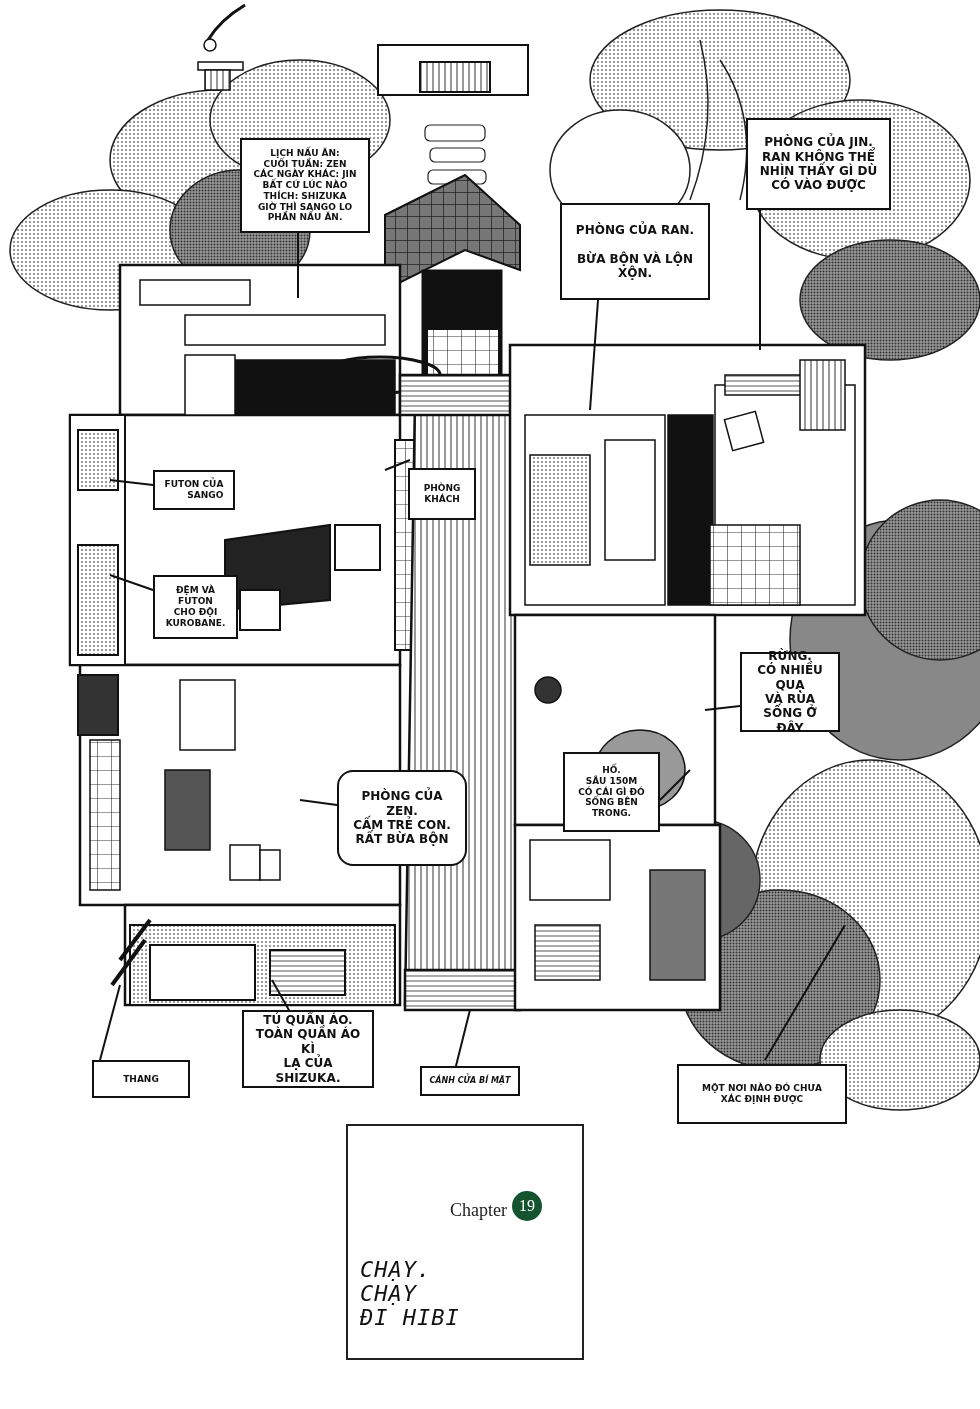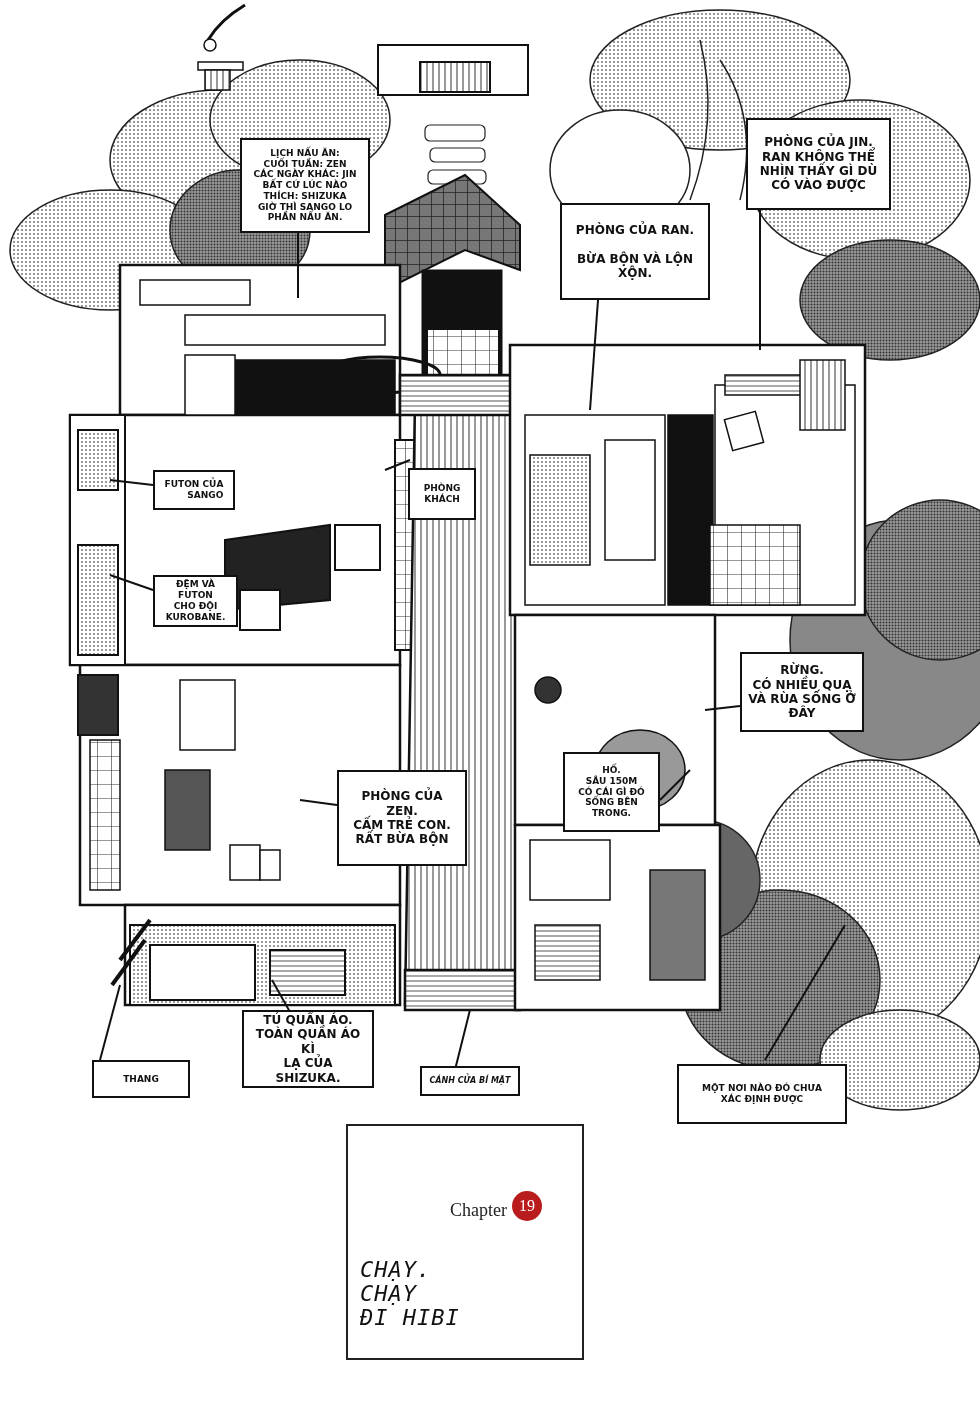--- a/index.html
+++ b/index.html
@@ -8,21 +8,21 @@
   .art{position:absolute;left:0;top:0;width:980px;height:1409px;}
   .bubble{position:absolute;background:#fff;border:2.5px solid #111;box-sizing:border-box;
     display:flex;align-items:center;justify-content:center;text-align:center;
     font-family:"DejaVu Sans",sans-serif;font-weight:bold;color:#111;text-transform:uppercase;
     line-height:1.2;padding:4px 6px;white-space:pre-line;z-index:5;}
   .b-sm{font-size:9px;}
   .b-md{font-size:12px;}
   .b-lg{font-size:12px;}
   .chapter-box{position:absolute;left:346px;top:1124px;width:238px;height:236px;border:2px solid #222;background:#fff;box-sizing:border-box;z-index:5;}
   .chapter-label{position:absolute;right:40px;top:22px;font-family:"Liberation Serif",serif;font-size:18px;color:#222;display:flex;align-items:flex-end;gap:5px;margin-top:43px;}
-  .chapter-num{display:inline-flex;align-items:center;justify-content:center;width:30px;height:30px;border-radius:50%;background:#b91c1c;color:#fff;font-family:"Liberation Serif",serif;font-size:16px;}
+  .chapter-num{display:inline-flex;align-items:center;justify-content:center;width:30px;height:30px;border-radius:50%;background:#14532d;color:#fff;font-family:"Liberation Serif",serif;font-size:16px;}
   .title{position:absolute;left:12px;top:132px;font-family:"DejaVu Sans Mono",monospace;font-size:22px;line-height:1.1;color:#111;letter-spacing:1px;white-space:pre-line;font-style:italic;}
 </style>
 </head>
 <body>
 
 <div class="page">
 
   <svg class="art" viewBox="0 0 980 1409" xmlns="http://www.w3.org/2000/svg">
     <defs>
       <pattern id="dots" width="4" height="4" patternUnits="userSpaceOnUse">
@@ -215,36 +215,36 @@
 
 BỪA BỘN VÀ LỘN
 XỘN.</div>
 
   <div class="bubble b-sm" style="left:408px;top:444px;width:68px;height:52px;margin-top:24px;">PHÒNG
 KHÁCH</div>
 
   <div class="bubble b-sm" style="left:153px;top:470px;width:82px;height:40px;text-align:right;">FUTON CỦA
 SANGO</div>
 
-  <div class="bubble b-sm" style="left:153px;top:575px;width:85px;height:52px;">ĐỆM VÀ FUTON
+  <div class="bubble b-sm" style="left:153px;top:575px;width:85px;height:64px;">ĐỆM VÀ FUTON
 CHO ĐỘI
 KUROBANE.</div>
 
-  <div class="bubble b-md" style="left:740px;top:652px;width:124px;height:80px;">RỪNG.
+  <div class="bubble b-md" style="left:740px;top:652px;width:100px;height:80px;">RỪNG.
 CÓ NHIỀU QUẠ
 VÀ RÙA SỐNG Ở
 ĐÂY</div>
 
   <div class="bubble b-sm" style="left:563px;top:752px;width:97px;height:80px;">HỐ.
 SÂU 150M
 CÓ CÁI GÌ ĐÓ
 SỐNG BÊN
 TRONG.</div>
 
-  <div class="bubble b-md" style="left:337px;top:770px;width:130px;height:96px;">PHÒNG CỦA ZEN.
+  <div class="bubble b-md" style="left:337px;top:770px;width:130px;height:96px;border-radius:16px;">PHÒNG CỦA ZEN.
 CẤM TRẺ CON.
 RẤT BỪA BỘN</div>
 
   <div class="bubble b-sm" style="left:92px;top:1060px;width:98px;height:38px;">THANG</div>
 
   <div class="bubble b-md" style="left:242px;top:1010px;width:132px;height:78px;">TỦ QUẦN ÁO.
 TOÀN QUẦN ÁO KÌ
 LẠ CỦA SHIZUKA.</div>
 
   <div class="bubble" style="left:420px;top:1066px;width:100px;height:30px;font-size:8px;font-style:italic;">CÁNH CỬA BÍ MẬT</div>

